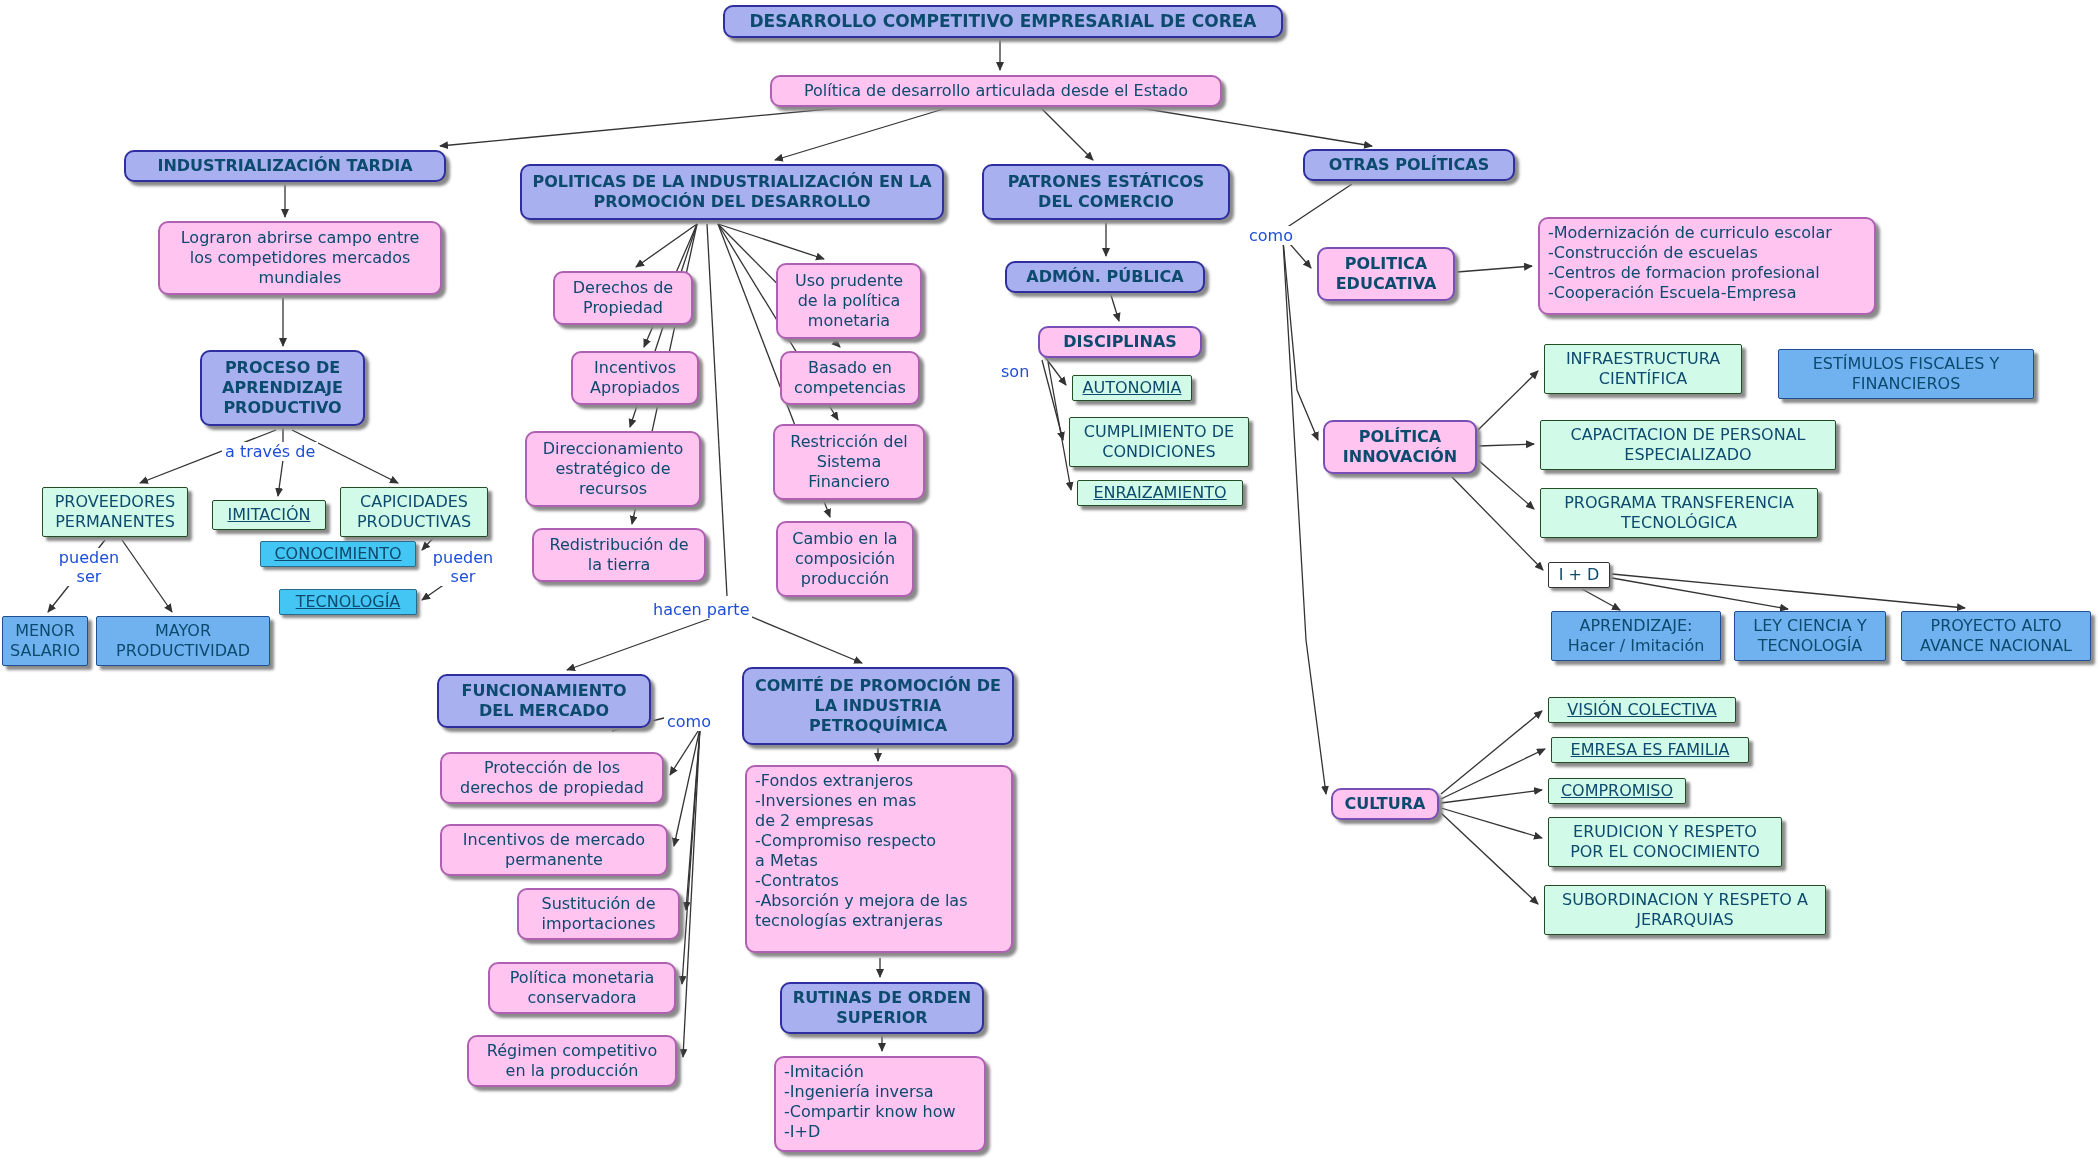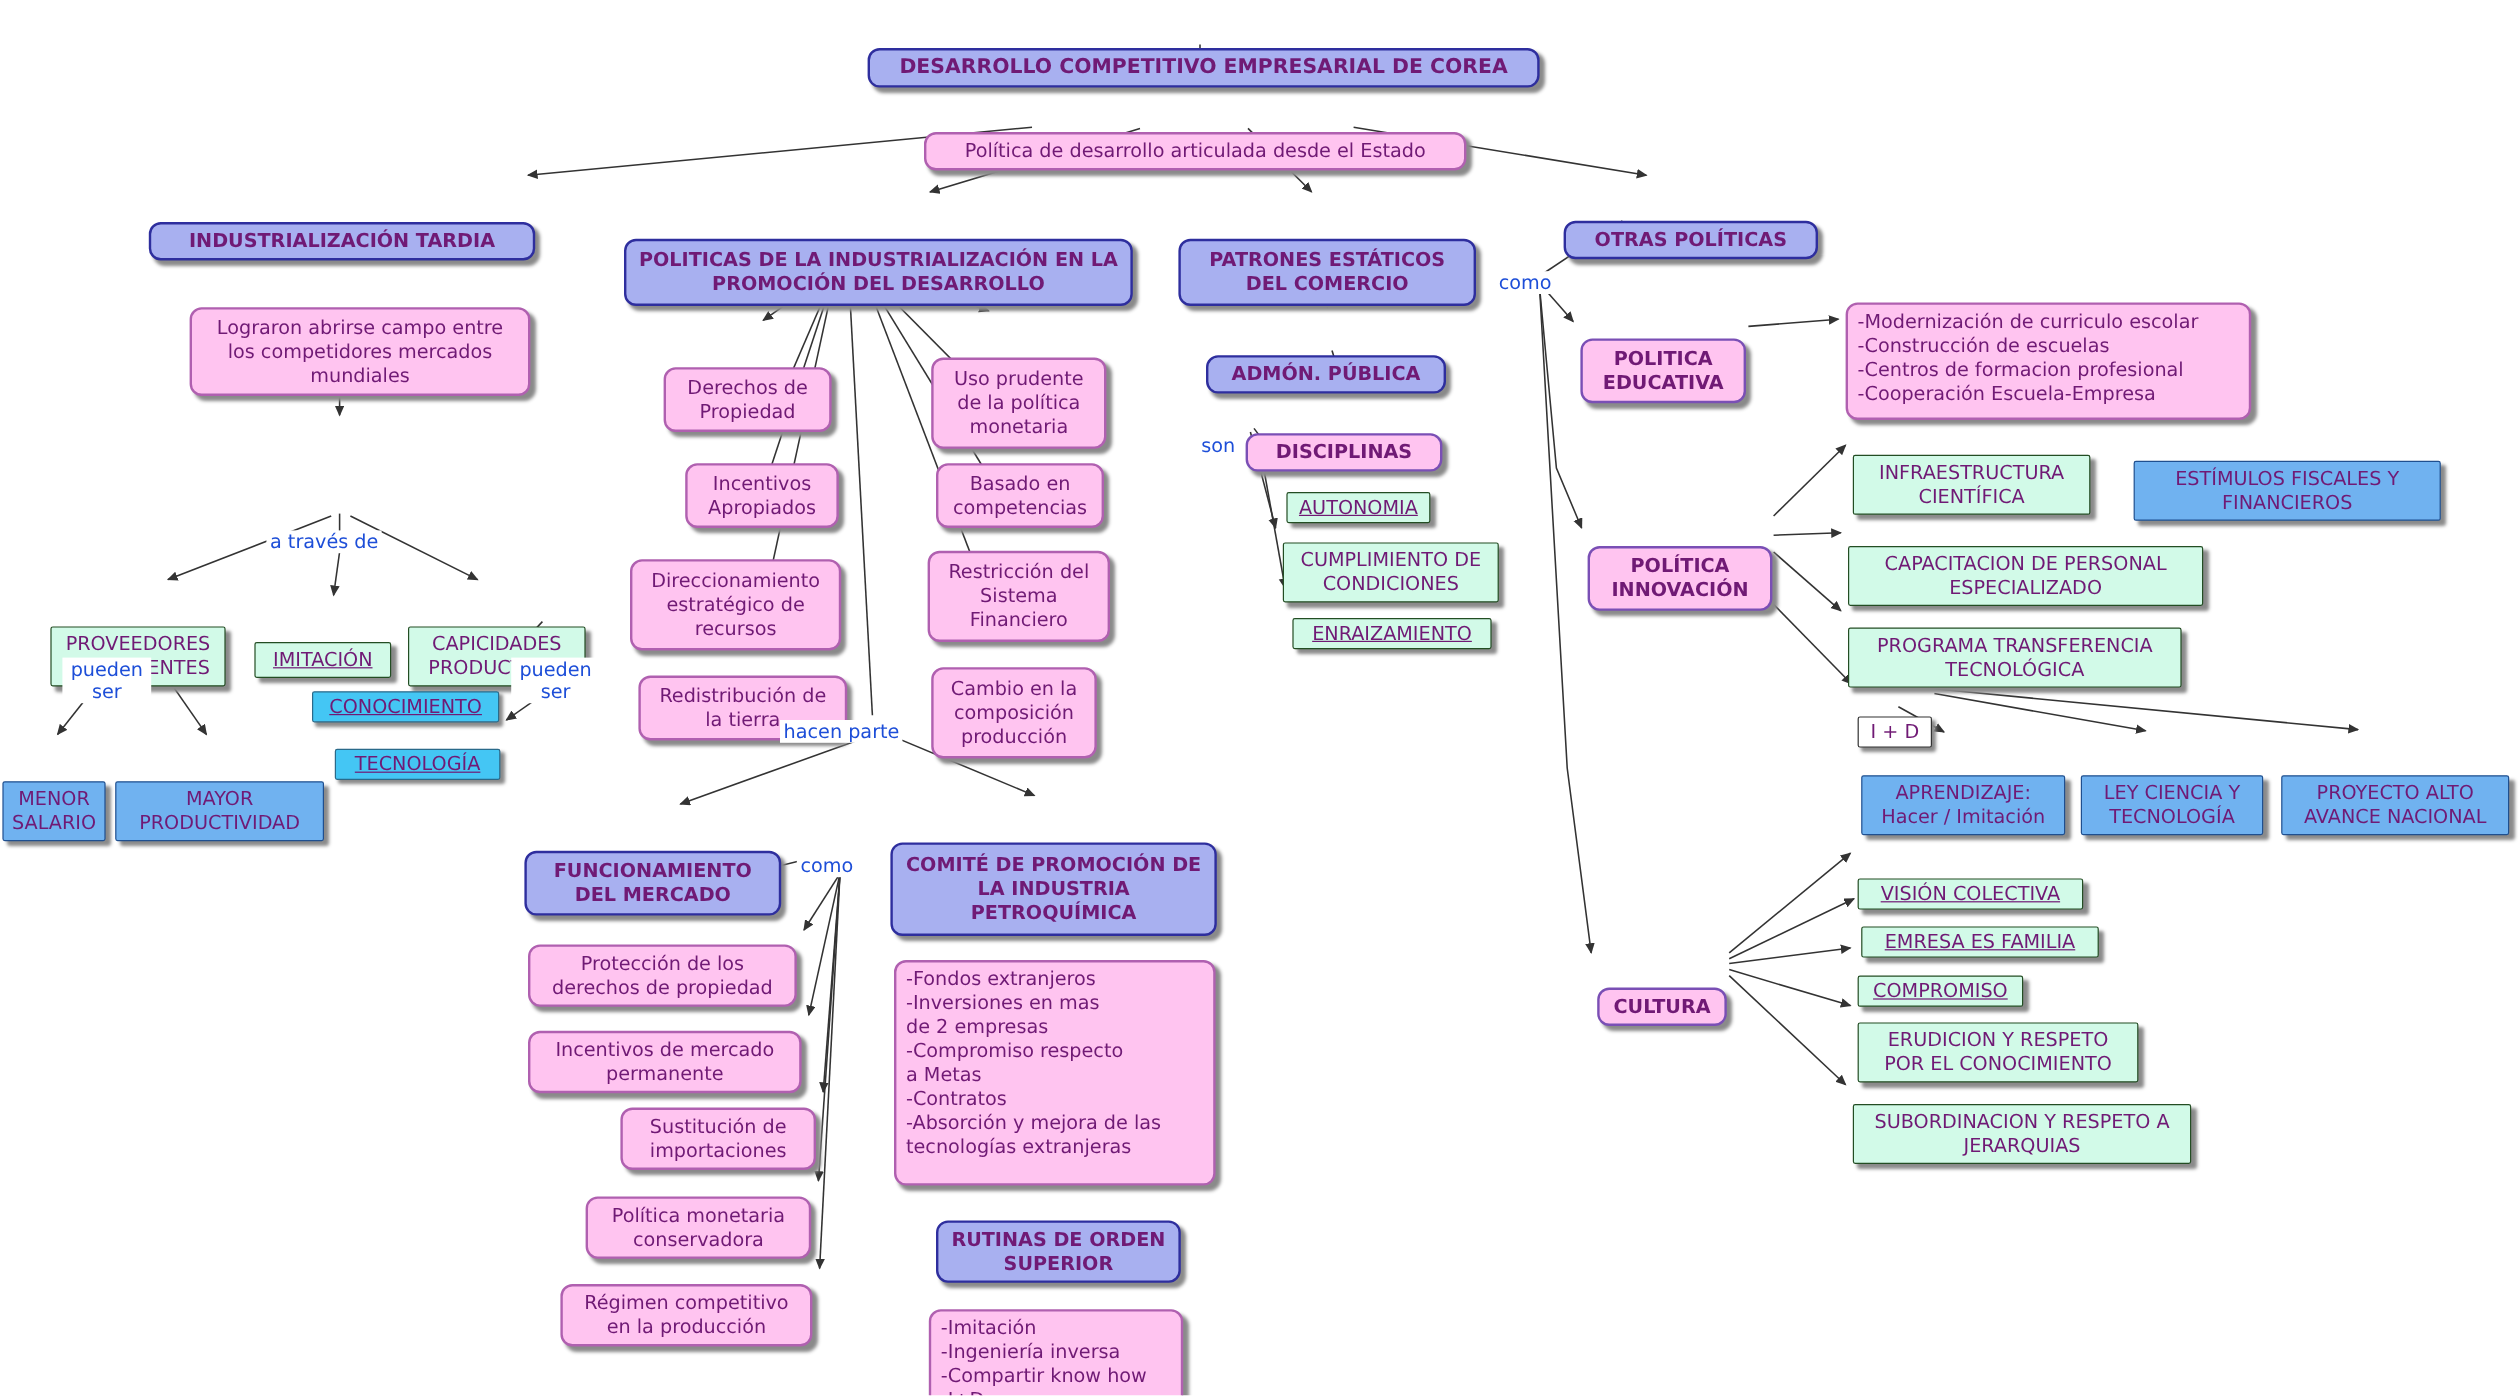--- a/index.html
+++ b/index.html
@@ -2,21 +2,21 @@
 <html><head>
 <meta charset="utf-8">
 <style>
   html,body{margin:0;padding:0;background:#ffffff;}
   body{font-family:"DejaVu Sans","Liberation Sans",sans-serif;}
   #canvas{position:relative;width:2099px;height:1163px;background:#ffffff;overflow:hidden;}
   #edges{position:absolute;left:0;top:0;width:2099px;height:1163px;}
   .node{
     position:absolute;display:flex;align-items:center;justify-content:center;
     text-align:center;box-sizing:border-box;padding:4px 8px;
-    font-size:16px;line-height:1.25;color:#701a75;margin-top:35px;
+    font-size:16px;line-height:1.25;color:#0c4a6e;
   }
   .blue{
     background:#a8b0f0;border:2px solid #2e2e9e;border-radius:10px;
     font-weight:bold;box-shadow:4px 4px 3px #8a8a8a;
   }
   .pink{
     background:#ffc4f0;border:2px solid #b060b0;border-radius:10px;
     box-shadow:4px 4px 3px #8a8a8a;
   }
   .pink.bold{font-weight:bold;border-color:#7a4fb5;}
@@ -118,20 +118,21 @@
 
   <div class="node blue bigtitle" style="left:723px;top:5px;width:560px">DESARROLLO COMPETITIVO EMPRESARIAL DE COREA</div>
   <div class="node pink" style="left:770px;top:75px;width:452px">Política de desarrollo articulada desde el Estado</div>
 
   <div class="node blue" style="left:124px;top:150px;width:322px">INDUSTRIALIZACIÓN TARDIA</div>
   <div class="node blue" style="left:520px;top:164px;width:424px;min-height:56px">POLITICAS DE LA INDUSTRIALIZACIÓN EN LA PROMOCIÓN DEL DESARROLLO</div>
   <div class="node blue" style="left:982px;top:164px;width:248px;min-height:56px">PATRONES ESTÁTICOS DEL COMERCIO</div>
   <div class="node blue" style="left:1303px;top:149px;width:212px">OTRAS POLÍTICAS</div>
 
   <div class="node pink" style="left:158px;top:221px;width:284px;min-height:74px">Lograron abrirse campo entre los competidores mercados mundiales</div>
+  <div class="node blue" style="left:200px;top:350px;width:165px;min-height:76px">PROCESO DE APRENDIZAJE PRODUCTIVO</div>
   <div class="node mint" style="left:42px;top:487px;width:146px;min-height:48px">PROVEEDORES PERMANENTES</div>
   <div class="node mint underline" style="left:212px;top:500px;width:114px">IMITACIÓN</div>
   <div class="node mint" style="left:340px;top:487px;width:148px;min-height:48px">CAPICIDADES PRODUCTIVAS</div>
   <div class="node cyanhl" style="left:260px;top:541px;width:156px;padding:2px 6px">CONOCIMIENTO</div>
   <div class="node cyanhl" style="left:279px;top:589px;width:138px;padding:2px 6px">TECNOLOGÍA</div>
   <div class="node bblue" style="left:2px;top:616px;width:86px;min-height:48px">MENOR SALARIO</div>
   <div class="node bblue" style="left:96px;top:616px;width:174px;min-height:48px">MAYOR PRODUCTIVIDAD</div>
 
   <div class="node pink" style="left:553px;top:271px;width:140px;min-height:54px">Derechos de Propiedad</div>
   <div class="node pink" style="left:571px;top:351px;width:128px;min-height:54px">Incentivos Apropiados</div>

